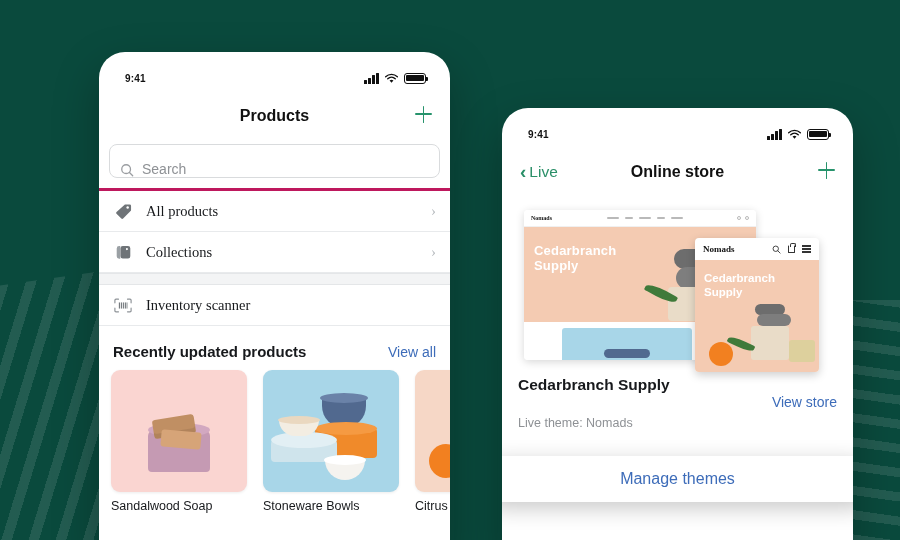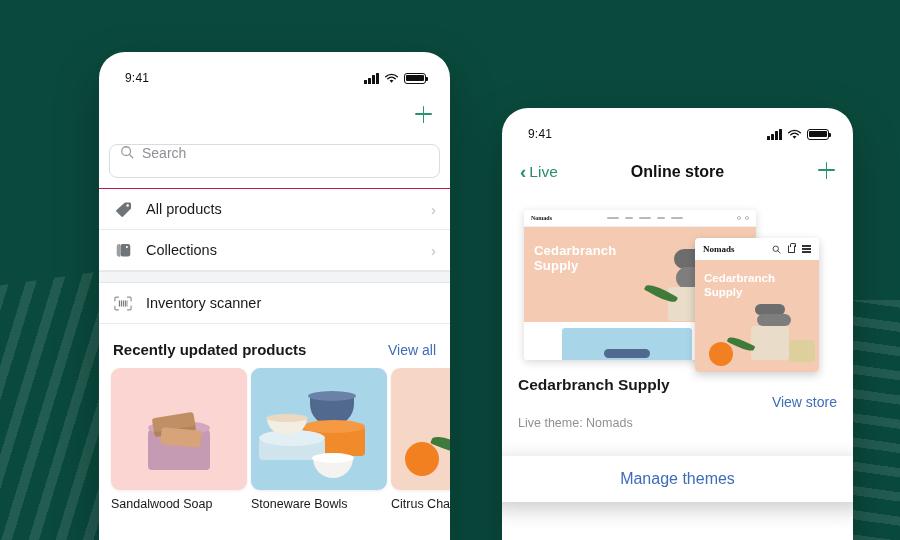--- a/index.html
+++ b/index.html
@@ -32,21 +32,21 @@
     position:absolute; background:#fff; overflow:hidden;
     border-radius:26px 26px 0 0;
     box-shadow:0 18px 46px rgba(0,0,0,.28);
   }
   #phone-products{ left:99px; top:52px; width:351px; height:500px; }
   #phone-store{    left:502px; top:108px; width:351px; height:444px; }
 
   
   .statusbar{ height:42px; display:flex; align-items:center;
               justify-content:space-between; padding:10px 24px 0 26px; }
-  .stat-time{ font-size:12px; font-weight:normal; color:#111; letter-spacing:.2px; }
+  .stat-time{ font-size:10px; font-weight:bold; color:#111; letter-spacing:.2px; }
   .stat-icons{ display:flex; align-items:flex-end; gap:5px; }
   .sig{ display:flex; align-items:flex-end; gap:1.5px; height:11px; }
   .sig i{ display:block; width:2.6px; background:#111; border-radius:.5px; }
   .sig i:nth-child(1){ height:4px; }
   .sig i:nth-child(2){ height:6px; }
   .sig i:nth-child(3){ height:8.5px; }
   .sig i:nth-child(4){ height:11px; }
   .batt{ width:22px; height:11px; border:1.4px solid #111; border-radius:3px; padding:1.3px; position:relative; }
   .batt span{ display:block; height:100%; width:100%; background:#111; border-radius:1px; }
   .batt:after{ content:""; position:absolute; right:-3.4px; top:3.4px; width:2px; height:4px;
@@ -62,41 +62,41 @@
   .nav-back .chev{ font-size:19px; line-height:1; margin-top:-2px; font-weight:bold;}
   .nav-plus{ margin-left:auto; z-index:2; color:#27936c; }
   .plus-glyph{ position:relative; display:inline-block; width:17px; height:17px; }
   .plus-glyph:before,.plus-glyph:after{
       content:""; position:absolute; background:currentColor; border-radius:1px; }
   .plus-glyph:before{ left:0; top:7.6px; width:17px; height:1.9px; }
   .plus-glyph:after{ top:0; left:7.6px; height:17px; width:1.9px; }
 
   
   .search-wrap{ padding:6px 10px 10px; }
-  .search-box{ display:flex; align-items:flex-start; gap:8px; height:34px;
+  .search-box{ display:flex; align-items:flex-end; gap:8px; height:34px;
                border:1px solid #d9dbdd; border-radius:8px; padding:0 10px; }
   .search-ph{ font-size:14px; color:#8e9195; }
 
   
-  .list-group{ border-top:1px solid #be185d; }
+  .list-group{ border-top:3px solid #be185d;font-family:Liberation Serif, serif; }
   .row{ display:flex; align-items:center; gap:13px; height:41px;
         padding:0 14px 0 14px; border-bottom:1px solid #e8eaec; background:#fff; }
   .row .ico{ width:20px; display:flex; justify-content:center; color:#6f7478; }
   .row .lbl{ font-size:14.5px; color:#17191c; flex:1; }
   .row .chev{ color:#b9bdc1; font-size:15px; }
   .gap{ height:12px; background:#f3f4f5; border-top:1px solid #e4e6e8;
         border-bottom:1px solid #e4e6e8; }
 
   
   .sec-head{ display:flex; align-items:baseline; padding:17px 14px 10px; }
   .sec-title{ font-size:15px; font-weight:bold; color:#17191c; }
   .sec-link{ margin-left:auto; font-size:14px; color:#3d6cb9; }
 
   
-  .carousel{ display:flex; gap:4px; padding:0 0 0 12px; }
+  .carousel{ display:flex; gap:16px; padding:0 0 0 12px; }
   .pcard{ width:136px; flex:0 0 136px; }
   .pthumb{ height:122px; border-radius:9px; position:relative; overflow:hidden;
            box-shadow:0 1px 3px rgba(0,0,0,.08); }
   .pname{ font-size:12.5px; color:#17191c; margin-top:7px; white-space:nowrap; }
 
   
   .art-soap{ background:#fad5d1; }
   .art-soap .podium{ position:absolute; left:50%; transform:translateX(-50%);
       bottom:20px; width:62px; height:42px; background:#c59ab3; border-radius:6px 6px 4px 4px; }
   .art-soap .podium:before{ content:""; position:absolute; left:0; top:-7px; width:62px;
@@ -230,20 +230,21 @@
         <path d="M3.9 6.3a6 6 0 0 1 8.2 0" stroke="#111" stroke-width="1.5" fill="none" stroke-linecap="round"></path>
         <path d="M1.6 4a9.3 9.3 0 0 1 12.8 0" stroke="#111" stroke-width="1.5" fill="none" stroke-linecap="round"></path>
       </svg>
       <span class="batt">
           <span></span>
         </span>
     </div>
   </div>
 
   <div class="navbar">
+    <div class="nav-title">Products</div>
     <div class="nav-plus"><span class="plus-glyph"></span></div>
   </div>
 
   <div class="search-wrap">
     <div class="search-box">
       <svg width="14" height="14" viewBox="0 0 16 16">
         <circle cx="7" cy="7" r="5" stroke="#9a9da1" stroke-width="1.5" fill="none"></circle>
         <line x1="10.8" y1="10.8" x2="14.5" y2="14.5" stroke="#9a9da1" stroke-width="1.5" stroke-linecap="round"></line>
       </svg>
       <span class="search-ph">Search</span>

